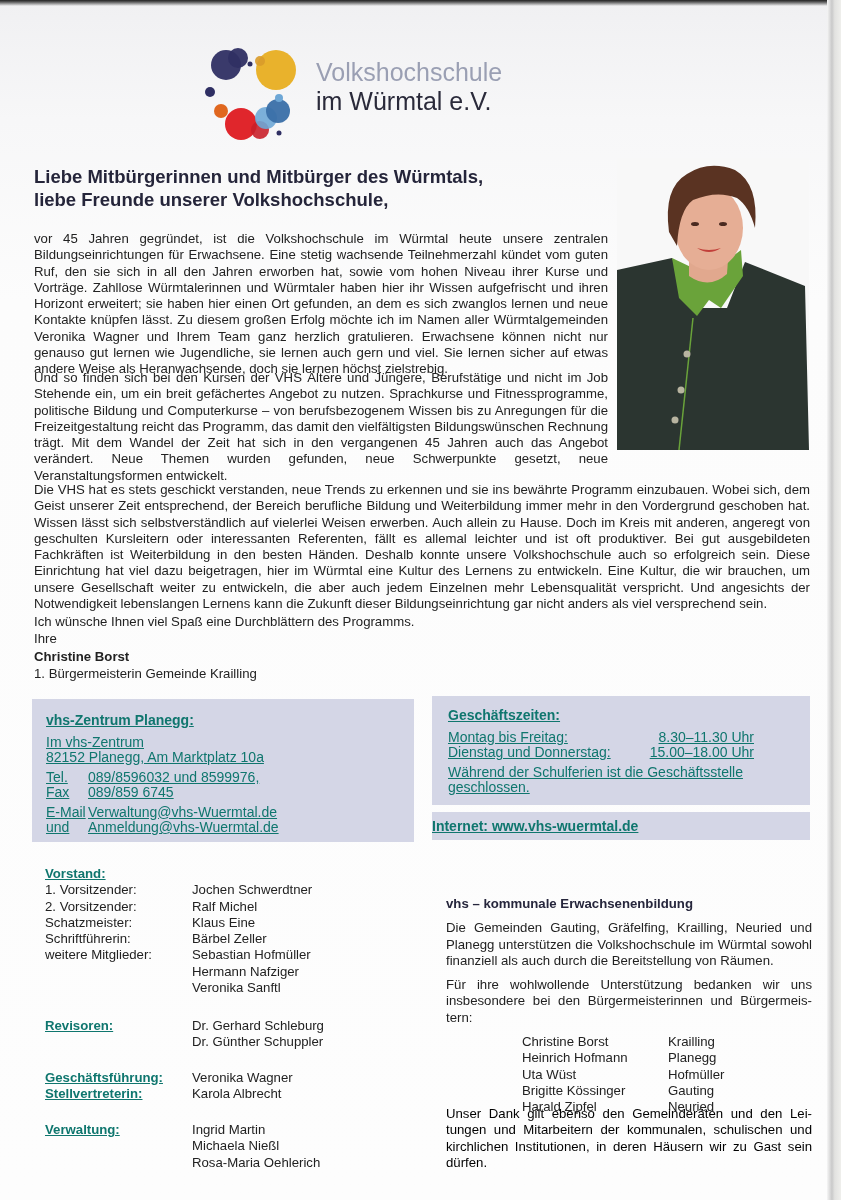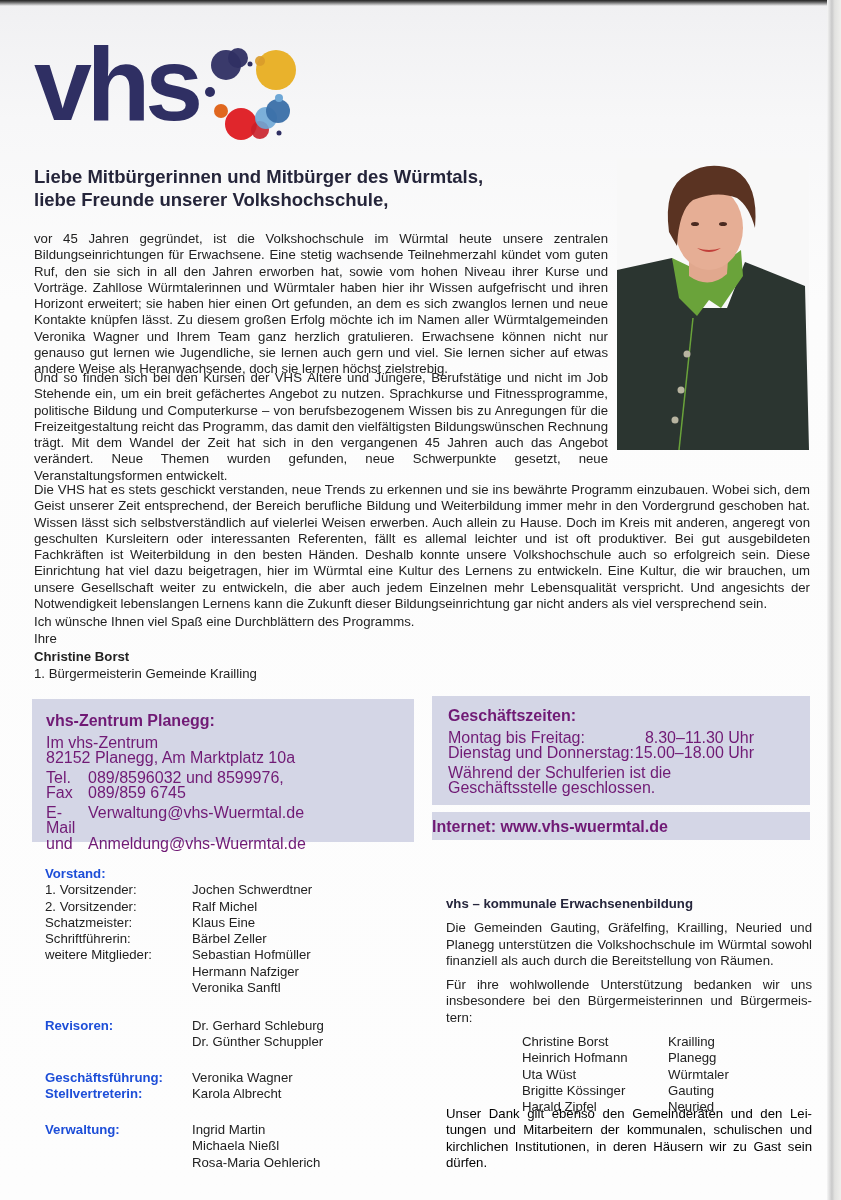--- a/index.html
+++ b/index.html
@@ -50,35 +50,35 @@
   .sig .name { font-weight: 700; }
 
   
   .photo {
     position: absolute; left: 617px; top: 158px; width: 192px; height: 292px;
     background: #f7f7f7; overflow: hidden;
   }
 
   
   .box {
-    position: absolute; background: #d4d6e6; font-size: 16px; line-height: 15.5px; color: #701a75;
+    position: absolute; background: #d4d6e6; font-size: 14px; line-height: 15.5px; color: #0f766e; text-decoration: underline;
   }
   .box-center { left: 32px; top: 699px; width: 382px; height: 143px; padding: 14px 14px; }
   .box-hours { left: 432px; top: 696px; width: 378px; height: 109px; padding: 12px 16px; }
   .box-internet { left: 432px; top: 812px; width: 378px; height: 28px; padding: 7px 0; }
   .box .title { font-weight: 700; display: block; margin-bottom: 6px; }
   .box .row { display: flex; }
   .box .row .k { width: 42px; flex: 0 0 42px; }
   .box .block { margin-bottom: 4px; }
   .hours-row { display: flex; justify-content: space-between; padding-right: 40px; }
   .hours-row .t { text-align: right; }
 
   
   .board { position: absolute; left: 45px; font-size: 13.2px; line-height: 16.3px; color: #222; }
-  .board .heading { font-weight: 700; color: #1d4ed8; }
+  .board .heading { font-weight: 700; color: #0f766e; text-decoration: underline; }
   .board-grid { display: grid; grid-template-columns: 147px 220px; }
   .board-vorstand { top: 866px; }
   .board-revisoren { top: 1018px; }
   .board-gf { top: 1070px; }
   .board-verw { top: 1122px; }
 
   
   .right-col { position: absolute; left: 446px; top: 861px; width: 366px; font-size: 13.2px; line-height: 16.3px; color: #222; margin-top: 35px; }
   .right-col .heading { font-weight: 700; color: #26263c; margin-bottom: 8px; }
   .right-col p { text-align: justify; margin-bottom: 8px; }
@@ -86,36 +86,39 @@
   .thanks { position: absolute; left: 446px; top: 1106px; width: 366px; font-size: 13.2px; line-height: 16.3px; text-align: justify; color: #000000; }
 </style>
 </head>
 <body>
 
 <div class="page-bg"></div>
 <div class="top-shadow"></div>
 <div class="binding"></div>
 
 <div class="logo">
-  <div class="logo-vhs">vhs</div>
   <svg class="logo-dots" viewBox="0 0 110 110">
     <circle cx="27" cy="27" r="15" fill="#2f2f63" opacity="0.95"></circle>
     <circle cx="39" cy="20" r="10" fill="#2f2f63" opacity="0.95"></circle>
     <circle cx="51" cy="26" r="2.5" fill="#2f2f63"></circle>
     <circle cx="11" cy="54" r="5" fill="#2f2f63"></circle>
     <circle cx="77" cy="32" r="20" fill="#e9b22c"></circle>
     <circle cx="61" cy="23" r="5" fill="#d99b2a" opacity="0.9"></circle>
     <circle cx="22" cy="73" r="7" fill="#e0671f"></circle>
     <circle cx="42" cy="86" r="16" fill="#e0262c"></circle>
     <circle cx="61" cy="92" r="9" fill="#c9202a" opacity="0.9"></circle>
     <circle cx="67" cy="80" r="11" fill="#6ea7d6" opacity="0.9"></circle>
     <circle cx="79" cy="73" r="12" fill="#3a6fa8" opacity="0.95"></circle>
     <circle cx="80" cy="60" r="4" fill="#6ea7d6"></circle>
     <circle cx="80" cy="95" r="2.5" fill="#2f2f63"></circle>
   </svg>
+  <div class="logo-name">
+    <span class="l1">Volkshochschule</span>
+    <span class="l2">im Würmtal e.V.</span>
+  </div>
 </div>
 
 <div class="greeting">
   <div>Liebe Mitbürgerinnen und Mitbürger des Würmtals,</div>
   <div>liebe Freunde unserer Volkshochschule,</div>
 </div>
 
 <p class="body-text p1">vor 45 Jahren gegründet, ist die Volkshochschule im Würmtal heute unsere zentralen Bildungseinrichtungen für Erwachsene. Eine stetig wachsende Teilnehmerzahl kündet vom guten Ruf, den sie sich in all den Jahren erworben hat, sowie vom hohen Niveau ihrer Kurse und Vorträge. Zahllose Würmtalerinnen und Würmtaler haben hier ihr Wissen aufgefrischt und ihren Horizont erweitert; sie haben hier einen Ort gefunden, an dem es sich zwanglos lernen und neue Kontakte knüpfen lässt. Zu diesem großen Erfolg möchte ich im Namen aller Würmtalgemeinden Veronika Wagner und Ihrem Team ganz herzlich gratulieren. Erwachsene können nicht nur genauso gut lernen wie Jugendliche, sie lernen auch gern und viel. Sie ler­nen sicher auf etwas andere Weise als Heranwachsende, doch sie lernen höchst zielstrebig.</p>
 <p class="body-text p2">Und so finden sich bei den Kursen der VHS Ältere und Jüngere, Berufstätige und nicht im Job Stehende ein, um ein breit gefächertes Angebot zu nutzen. Sprachkurse und Fitness­programme, politische Bildung und Computerkurse – von berufsbezogenem Wissen bis zu Anregungen für die Freizeitgestaltung reicht das Programm, das damit den vielfältigsten Bildungswünschen Rechnung trägt. Mit dem Wandel der Zeit hat sich in den vergangenen 45 Jahren auch das Angebot verändert. Neue Themen wurden gefunden, neue Schwerpunkte gesetzt, neue Veranstaltungsformen entwickelt.</p>
 <p class="body-text p3">Die VHS hat es stets geschickt verstanden, neue Trends zu erkennen und sie ins bewährte Programm einzubauen. Wobei sich, dem Geist unserer Zeit entsprechend, der Bereich berufliche Bildung und Weiterbildung immer mehr in den Vordergrund geschoben hat. Wissen lässt sich selbstverständlich auf vielerlei Weisen erwerben. Auch allein zu Hause. Doch im Kreis mit anderen, angeregt von geschulten Kursleitern oder interessanten Referenten, fällt es allemal leichter und ist oft produktiver. Bei gut ausgebildeten Fachkräften ist Weiterbildung in den besten Händen. Deshalb konnte unsere Volkshochschule auch so erfolgreich sein.  Diese Einrichtung hat viel dazu beigetragen, hier im Würmtal eine Kultur des Lernens zu entwickeln. Eine Kultur, die wir brauchen, um unsere Gesellschaft weiter zu entwickeln, die aber auch jedem Einzelnen mehr Lebensqualität verspricht. Und angesichts der Notwendigkeit lebenslangen Lernens kann die Zukunft dieser Bildungseinrichtung gar nicht anders als viel versprechend sein.</p>
@@ -251,20 +254,20 @@
 <div class="right-col">
   <div class="heading">vhs – kommunale Erwachsenenbildung</div>
   <p>Die Gemeinden Gauting, Gräfelfing, Krailling, Neuried und Planegg unterstützen die Volkshochschule im Würmtal so­wohl finanziell als auch durch die Bereitstellung von Räu­men.</p>
   <p>Für ihre wohlwollende Unterstützung bedanken wir uns insbesondere bei den Bürgermeisterinnen und Bürgermeis­tern:</p>
   <div class="mayors">
     <span>Christine Borst</span>
       <span>Krailling</span>
     <span>Heinrich Hofmann</span>
       <span>Planegg</span>
     <span>Uta Wüst</span>
-      <span>Würmtaler</span>
+      <span>Hofmüller</span>
     <span>Brigitte Kössinger</span>
       <span>Gauting</span>
     <span>Harald Zipfel</span>
       <span>Neuried</span>
   </div>
 </div>
 <p class="thanks">Unser Dank gilt ebenso den Gemeinderäten und den Lei­tungen und Mitarbeitern der kommunalen, schulischen und kirchlichen Institutionen, in deren Häusern wir zu Gast sein dürfen.</p>
 
 </body></html>

